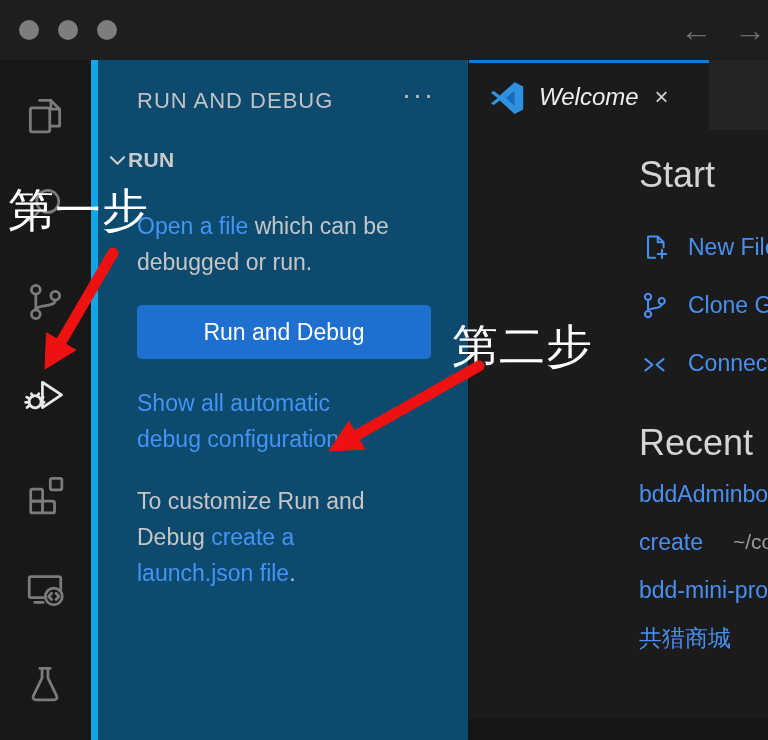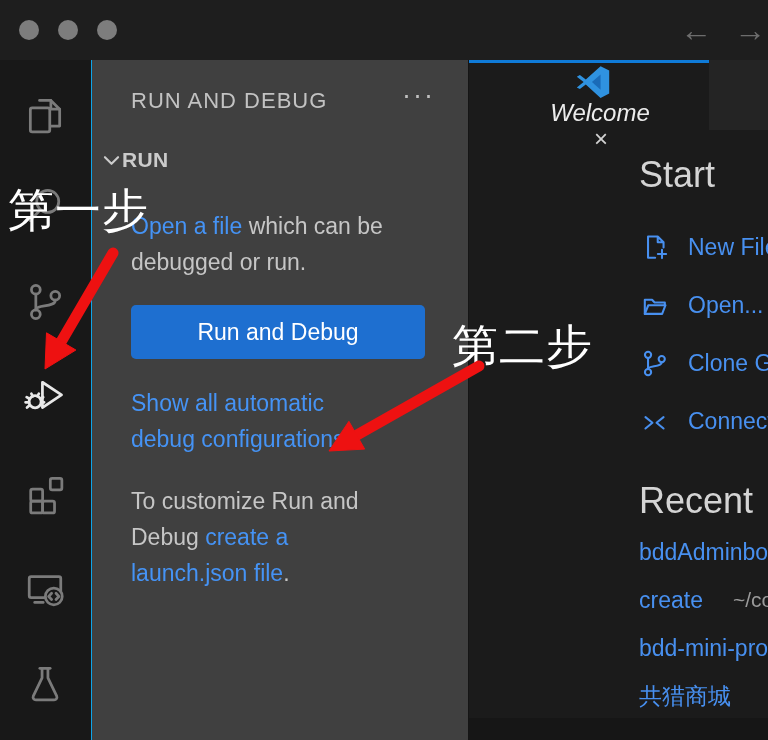--- a/index.html
+++ b/index.html
@@ -18,22 +18,22 @@
   
   .body-row { display:flex; height:680px; }
 
   .activitybar { position:relative; width:91px; flex:none; background:#181818; }
   .ab-item { position:absolute; left:23px; width:44px; height:44px;
              display:flex; align-items:center; justify-content:center; cursor:pointer; }
   .ab-item svg { width:44px; height:44px; fill:none; stroke:#7b7b7b; stroke-width:1.5;
                  stroke-linecap:round; stroke-linejoin:round; }
   .ab-item.active svg { stroke:#e8e8e8; width:48px; height:48px; }
 
-  .sidebar { position:relative; width:377px; flex:none; background:#404040;
-             border-left:1px solid #0ea5e9; }
+  .sidebar { position:relative; width:377px; flex:none; background:#0c4a6e;
+             border-left:7px solid #0ea5e9; }
   .sb-header { display:flex; justify-content:space-between; align-items:flex-start;
                padding:28px 33px 0 39px; }
   .sb-title { font-size:22px; color:#c2c2c2; letter-spacing:1px; }
   .sb-more { font-size:27px; color:#c0c0c0; letter-spacing:2px; background:none; border:none;
              cursor:pointer; line-height:14px; font-family:inherit; }
   .sb-section { display:flex; align-items:center; padding-left:9px; margin-top:34px;
                 cursor:pointer; }
   .sb-section svg { width:21px; height:21px; fill:none; stroke:#cccccc; stroke-width:1.6;
                     stroke-linecap:round; stroke-linejoin:round; }
   .sb-section-label { font-size:21px; font-weight:700; color:#cbcbcb; letter-spacing:.3px; }
@@ -44,21 +44,21 @@
   .run-btn { display:block; width:294px; height:54px; margin-top:25px; background:#1e6fd0;
              color:#fff; font-size:23px; border:none; border-radius:5px; cursor:pointer;
              font-family:inherit; }
   .p2 { width:264px; margin-top:26px; }
   .p3 { width:238px; margin-top:26px; }
 
   .editor { flex:1; min-width:0; position:relative; background:#1b1b1b;
             border-left:1px solid #151515; }
   .tabbar { display:flex; height:70px; background:#242424; }
   .tab { width:240px; height:70px; background:#1b1b1b; border-top:3px solid #0f7bd8;
-         display:flex; align-items:center; padding:0 12px 0 20px; cursor:pointer;flex-direction:column; }
+         display:flex; align-items:center; padding:0 12px 0 20px; cursor:pointer; }
   .tab-logo { width:36px; height:36px; flex:none; }
   .tab-label { font-size:24px; font-style:italic; color:#ececec; margin-left:14px;
                white-space:nowrap; }
   .tab-close { margin-left:16px; color:#d2d2d2; font-size:24px; background:none; border:none;
                cursor:pointer; font-family:inherit; line-height:1; }
   .tab-rest { flex:1; background:#242424; }
 
   .welcome { height:588px; overflow:hidden; padding:24px 0 0 170px; background:#1b1b1b; }
   .w-heading { font-size:36px; font-weight:400; color:#d4d4d4; line-height:42px; }
   .start-items { margin-top:22px; }
@@ -194,27 +194,20 @@
         <div class="start-items">
           <div class="start-item">
             <svg viewBox="0 0 24 24">
               <path d="M7 3.5h7.5L19 8v4M7 3.5v16.5h5.5M14.5 3.5V8H19"></path>
               <path d="M17.8 13.8v6.4M14.6 17h6.4"></path>
             </svg>
             <a>New File...</a>
           </div>
           <div class="start-item">
             <svg viewBox="0 0 24 24">
-              <path d="M4.5 18.5v-11h5.6l2 2.2H20v2.1"></path>
-              <path d="M4.5 18.5l2.7-6.7h13.3l-2.6 6.7z"></path>
-            </svg>
-            <a>Open...</a>
-          </div>
-          <div class="start-item">
-            <svg viewBox="0 0 24 24">
               <circle cx="7" cy="5.3" r="2.4"></circle>
                 <circle cx="17.6" cy="8.6" r="2.4"></circle>
               <circle cx="7" cy="18.7" r="2.4"></circle>
               <path d="M7 7.7v8.6"></path>
                 <path d="M17.6 11c0 4.2-10.6 2.2-10.6 5.3"></path>
             </svg>
             <a>Clone Git Repository...</a>
           </div>
           <div class="start-item">
             <svg viewBox="0 0 24 24">

